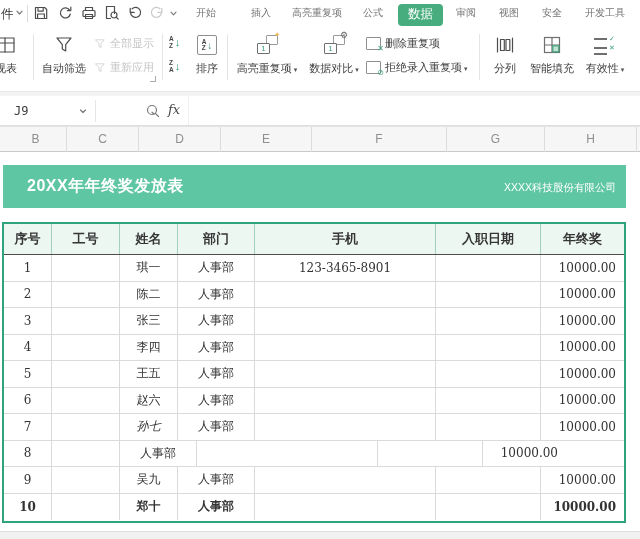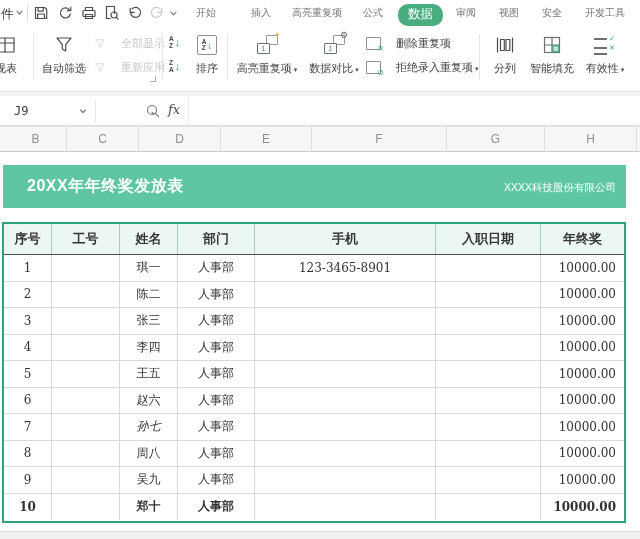--- a/index.html
+++ b/index.html
@@ -8,32 +8,32 @@
            font-family:"Liberation Sans", sans-serif; color:#333; }
 
   
   .menubar { position:absolute; top:0; left:0; width:640px; height:27px; background:#fff; }
   .file-partial { position:absolute; left:1px; top:6px; font-size:12.5px; color:#3c3c3c; }
   .file-caret { position:absolute; left:15px; top:8px; width:9px; height:9px; }
   .mb-sep { position:absolute; left:27px; top:5px; width:1px; height:17px; background:#dcdcdc; }
   .qicon { position:absolute; top:5px; width:16px; height:16px; }
   .qchev { position:absolute; top:10px; width:9px; height:7px; }
   .tab { position:absolute; top:6px; font-size:10px; color:#737373; white-space:nowrap; cursor:default; }
-  .tab-active { top:4px; background:var(--accent); color:#fff; border-radius:10px;
+  .tab-active { top:4px; background:var(--accent); color:#fff; border-radius:4px;
                 padding:2px 10px 3px 10px; font-size:12.5px; }
 
   
   .ribbon { position:absolute; top:27px; left:0; width:640px; height:65px; background:#fff;
             border-bottom:1px solid #e8e8e8; }
   .rsep { position:absolute; top:7px; width:1px; height:46px; background:#e5e5e5; }
   .bigbtn { position:absolute; top:4px; height:56px; display:flex; flex-direction:column;
             align-items:center; }
   .bigbtn .ico { height:28px; display:flex; align-items:center; justify-content:center; }
   .bigbtn .lbl { font-size:11px; color:#3d3d3d; margin-top:2px; white-space:nowrap; }
-  .rowbtn { position:absolute; height:15px; display:flex; align-items:center; gap:15px;
+  .rowbtn { position:absolute; height:15px; display:flex; align-items:center; gap:4px;
             font-size:11px; color:#3d3d3d; white-space:nowrap; }
   .rowbtn.disabled { color:#c6c6c6; }
   .caret { font-size:7px; color:#555; margin-left:2px; }
   .corner-mark { position:absolute; left:150px; top:49px; width:6px; height:6px;
                  border-right:1px solid #ababab; border-bottom:1px solid #ababab; }
   
   .sorticon { display:flex; align-items:center; gap:1px; }
   .sorticon .letters { display:flex; flex-direction:column; font-size:6.5px; font-weight:bold;
                        color:#454545; line-height:6.5px; }
   .sorticon .arr { font-size:11px; color:#2f8f68; line-height:11px; }
@@ -415,21 +415,20 @@
             <div class="tcell" style="width: 68px;"></div>
             <div class="tcell" style="width: 58px; font-style: italic;">孙七</div>
             <div class="tcell" style="width: 77px;">人事部</div>
             <div class="tcell" style="width: 181px;"></div>
             <div class="tcell" style="width: 105px;"></div>
             <div class="tcell right" style="width: 83px;">10000.00</div>
           </div>
           <div class="trow">
             <div class="tcell" style="width: 48px;">8</div>
             <div class="tcell" style="width: 68px;"></div>
-            <div class="tcell" style="width: 58px;">周八</div>
             <div class="tcell" style="width: 77px;">人事部</div>
             <div class="tcell" style="width: 181px;"></div>
             <div class="tcell" style="width: 105px;"></div>
             <div class="tcell right" style="width: 83px;">10000.00</div>
           </div>
           <div class="trow">
             <div class="tcell" style="width: 48px;">9</div>
             <div class="tcell" style="width: 68px;"></div>
             <div class="tcell" style="width: 58px;">吴九</div>
             <div class="tcell" style="width: 77px;">人事部</div>

